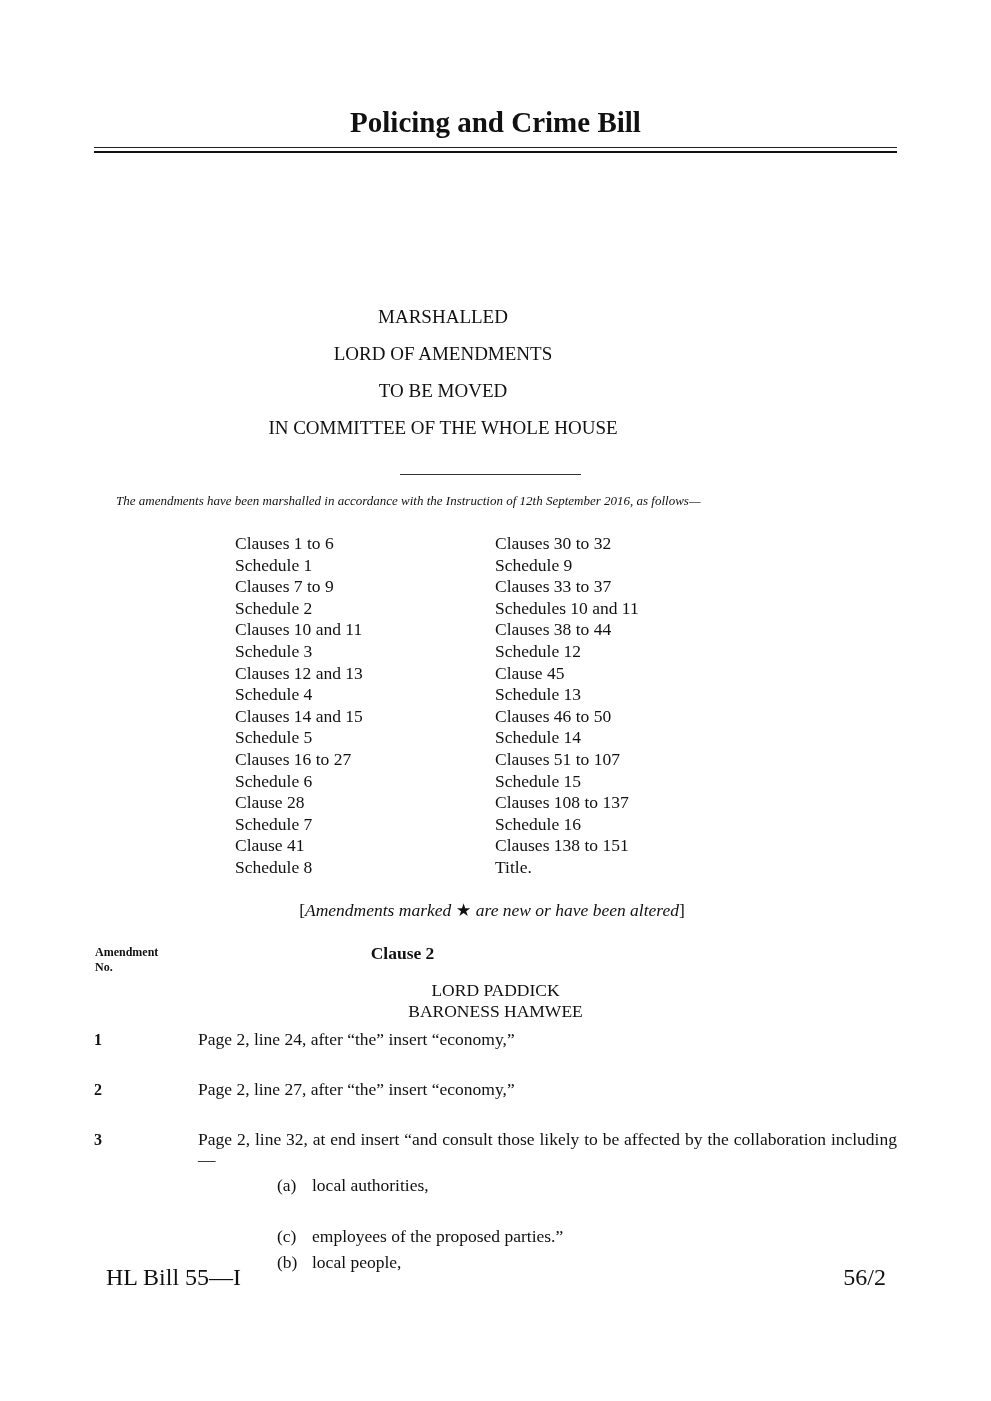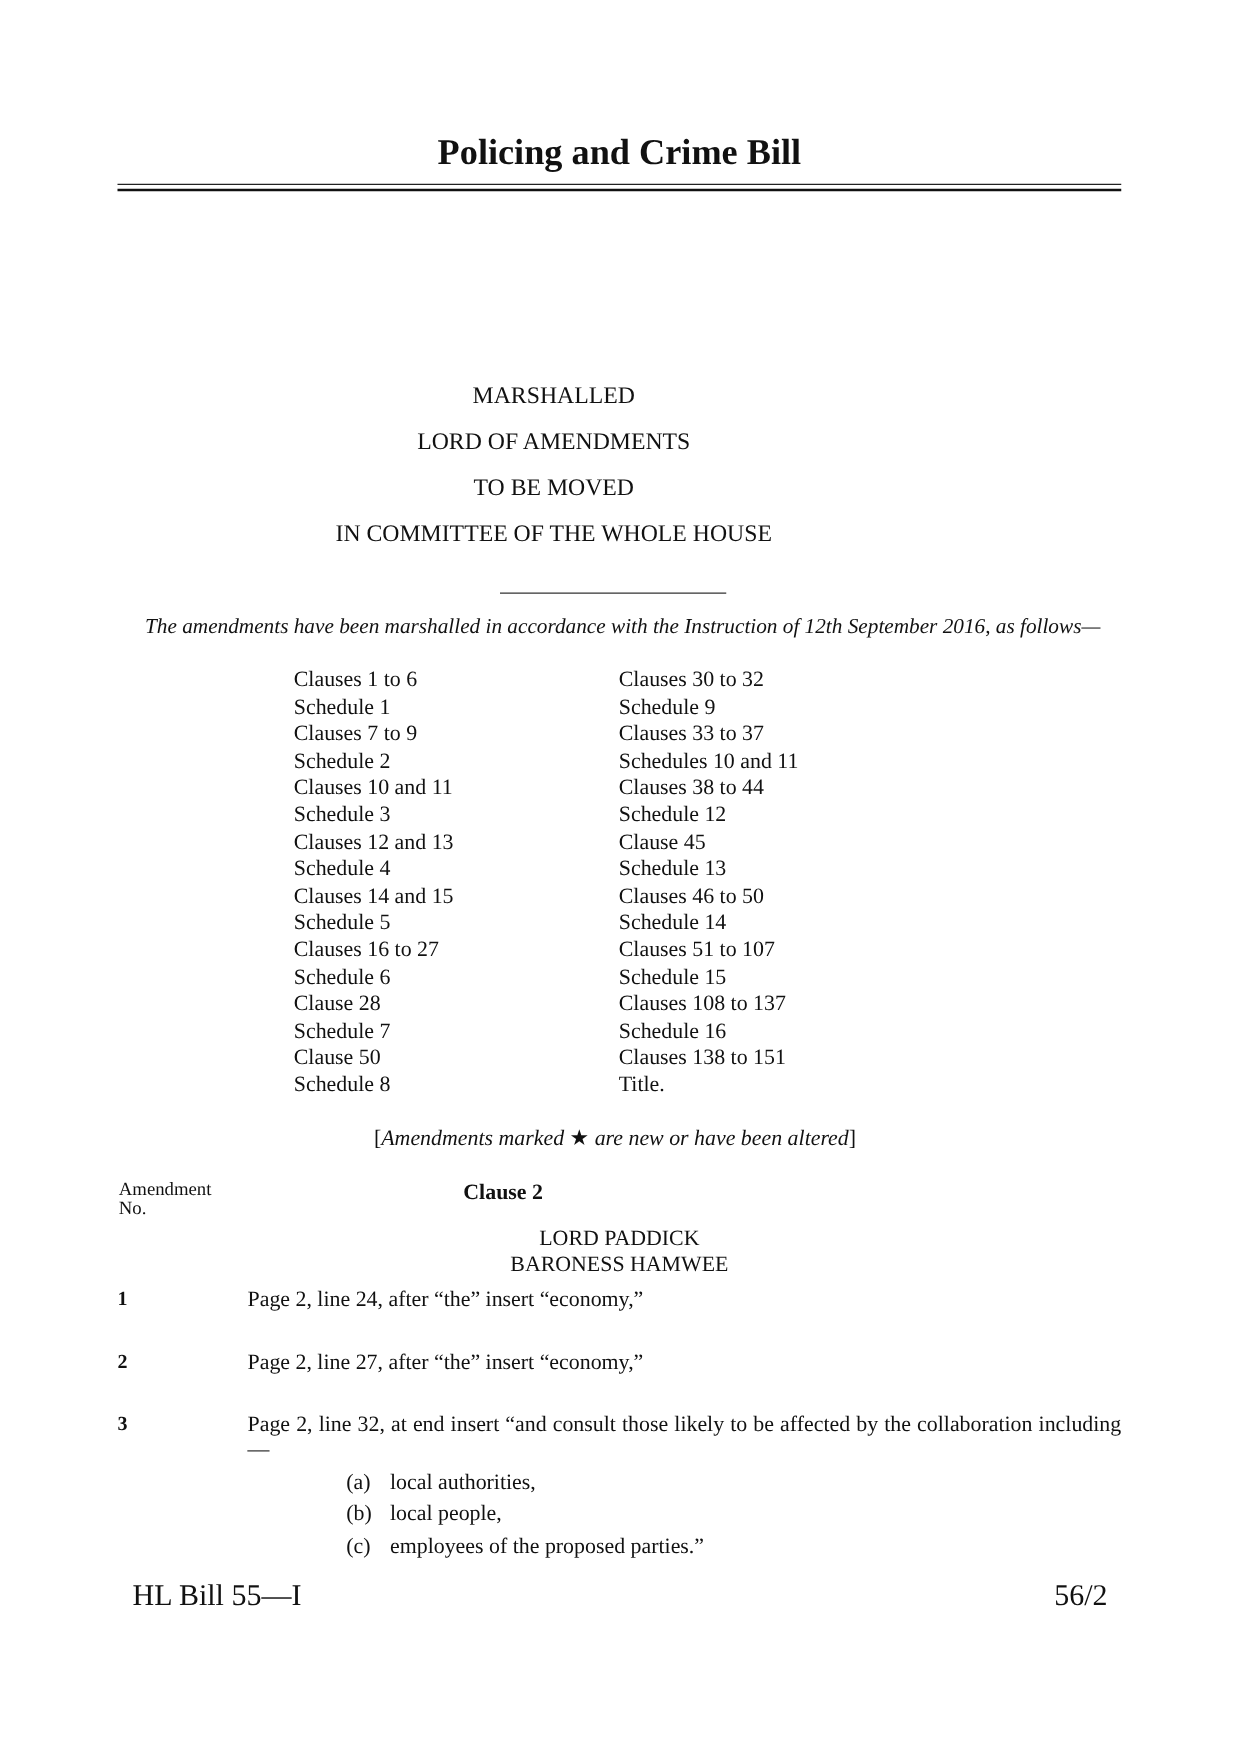--- a/index.html
+++ b/index.html
@@ -12,32 +12,32 @@
       left: 0; width: 991px; top: 106px; text-align: center;
       font-size: 29px; font-weight: bold; letter-spacing: 0px;
     }
     .rule-thin { left: 94px; width: 803px; top: 147px; height: 0; border-top: 1px solid #222; }
     .rule-thick { left: 94px; width: 803px; top: 151px; height: 0; border-top: 2.5px solid #111; }
     .heading-line {
       left: 0; width: 886px; text-align: center; font-size: 19px; line-height: 22px;
     }
     .short-rule { left: 400px; width: 181px; top: 474px; border-top: 1px solid #333; }
     .intro {
-      left: 94px; width: 803px; top: 490px; font-size: 17px; font-style: italic;
+      left: 94px; width: 803px; top: 490px; font-size: 13px; font-style: italic;
       line-height: 21px; text-align: justify;
     }
     .intro .indent { display: inline-block; width: 22px; }
     .col { font-size: 17.5px; line-height: 21.6px; }
     .col div { white-space: nowrap; }
     .note {
       left: 0; width: 984px; top: 900px; text-align: center; font-size: 17.5px;
     }
     .note .it { font-style: italic; }
     .amd-label {
-      left: 95px; top: 945px; font-size: 15px; font-weight: normal; line-height: 15px;
+      left: 95px; top: 945px; font-size: 12px; font-weight: bold; line-height: 15px;
     }
     .clause-head {
       left: 0; width: 805px; top: 943px; text-align: center; font-size: 17.5px; font-weight: bold;
     }
     .sponsor {
       left: 0; width: 991px; text-align: center; font-size: 17.5px; line-height: 20px;
     }
     .amd-no { left: 94px; font-size: 16px; font-weight: bold; }
     .amd-text { left: 198px; width: 699px; font-size: 17.5px; line-height: 20px; text-align: justify; }
     .para { left: 277px; font-size: 17.5px; white-space: nowrap; }
@@ -67,21 +67,21 @@
   <div>Clauses 10 and 11</div>
   <div>Schedule 3</div>
   <div>Clauses 12 and 13</div>
   <div>Schedule 4</div>
   <div>Clauses 14 and 15</div>
   <div>Schedule 5</div>
   <div>Clauses 16 to 27</div>
   <div>Schedule 6</div>
   <div>Clause 28</div>
   <div>Schedule 7</div>
-  <div>Clause 50</div>
+  <div>Clause 41</div>
   <div>Schedule 8</div>
 </div>
 <div class="abs col" style="left:495px; top:533px;">
   <div>Clauses 30 to 32</div>
   <div>Schedule 9</div>
   <div>Clauses 33 to 37</div>
   <div>Schedules 10 and 11</div>
   <div>Clauses 38 to 44</div>
   <div>Schedule 12</div>
   <div>Clause 45</div>
@@ -115,21 +115,21 @@
 
 <div class="abs amd-no" style="top:1081px">2</div>
 <div class="abs amd-text" style="top:1079px">Page 2, line 27, after “the” insert “economy,”</div>
 
 <div class="abs amd-no" style="top:1131px">3</div>
 <div class="abs amd-text" style="top:1129px; text-align-last:left;">Page 2, line 32, at end insert “and consult those likely to be affected by the collaboration including—</div>
 
 <div class="abs para" style="top:1175px">
   <span class="lbl">(a)</span><span>local authorities,</span>
 </div>
-<div class="abs para" style="top:1200px">
+<div class="abs para" style="top:1252px">
   <span class="lbl">(b)</span><span>local people,</span>
 </div>
 <div class="abs para" style="top:1226px">
   <span class="lbl">(c)</span><span>employees of the proposed parties.”</span>
 </div>
 
 <div class="abs footer" style="left:94px">HL Bill 55—I</div>
 <div class="abs footer" style="right:105px">56/2</div>
 
 </body></html>

